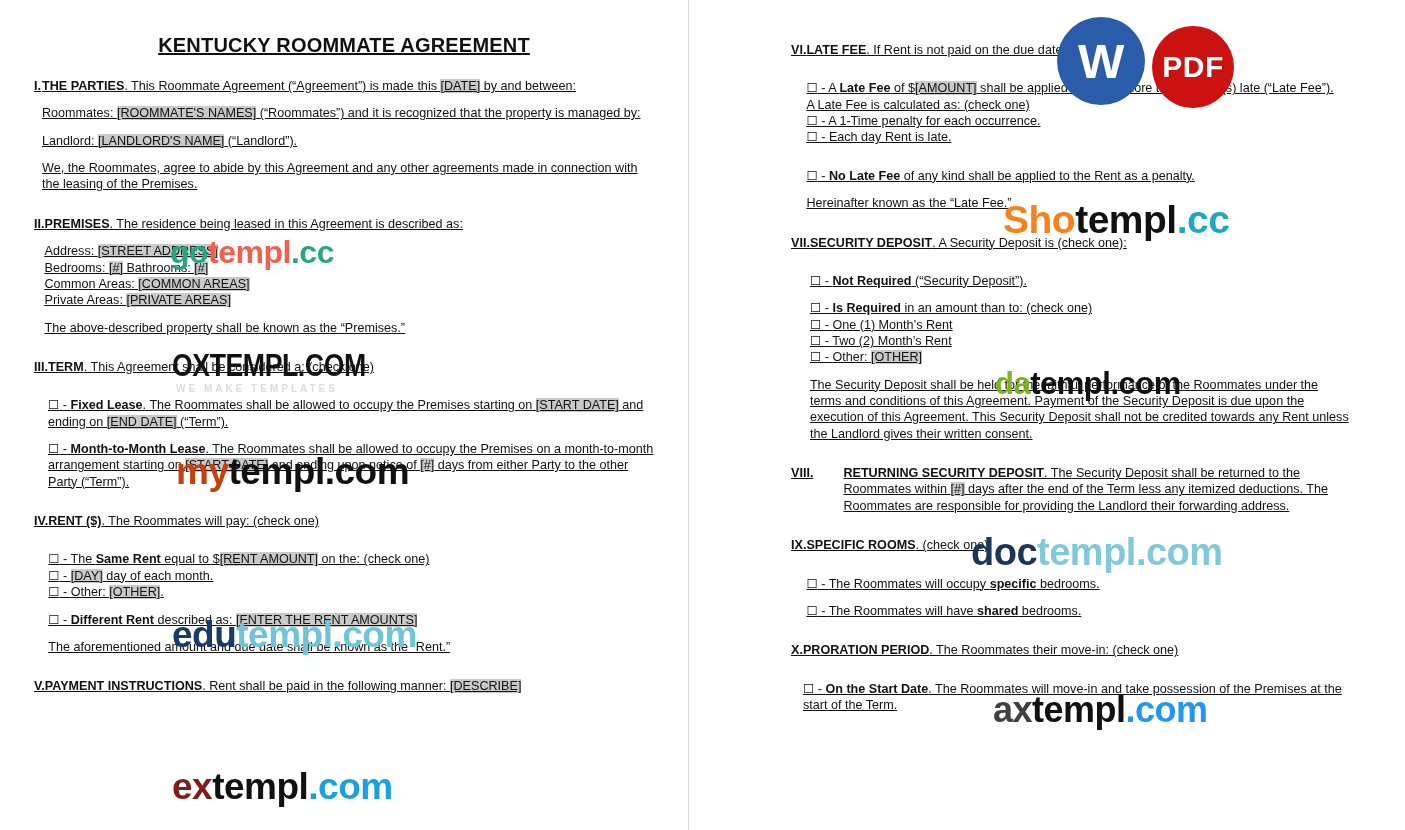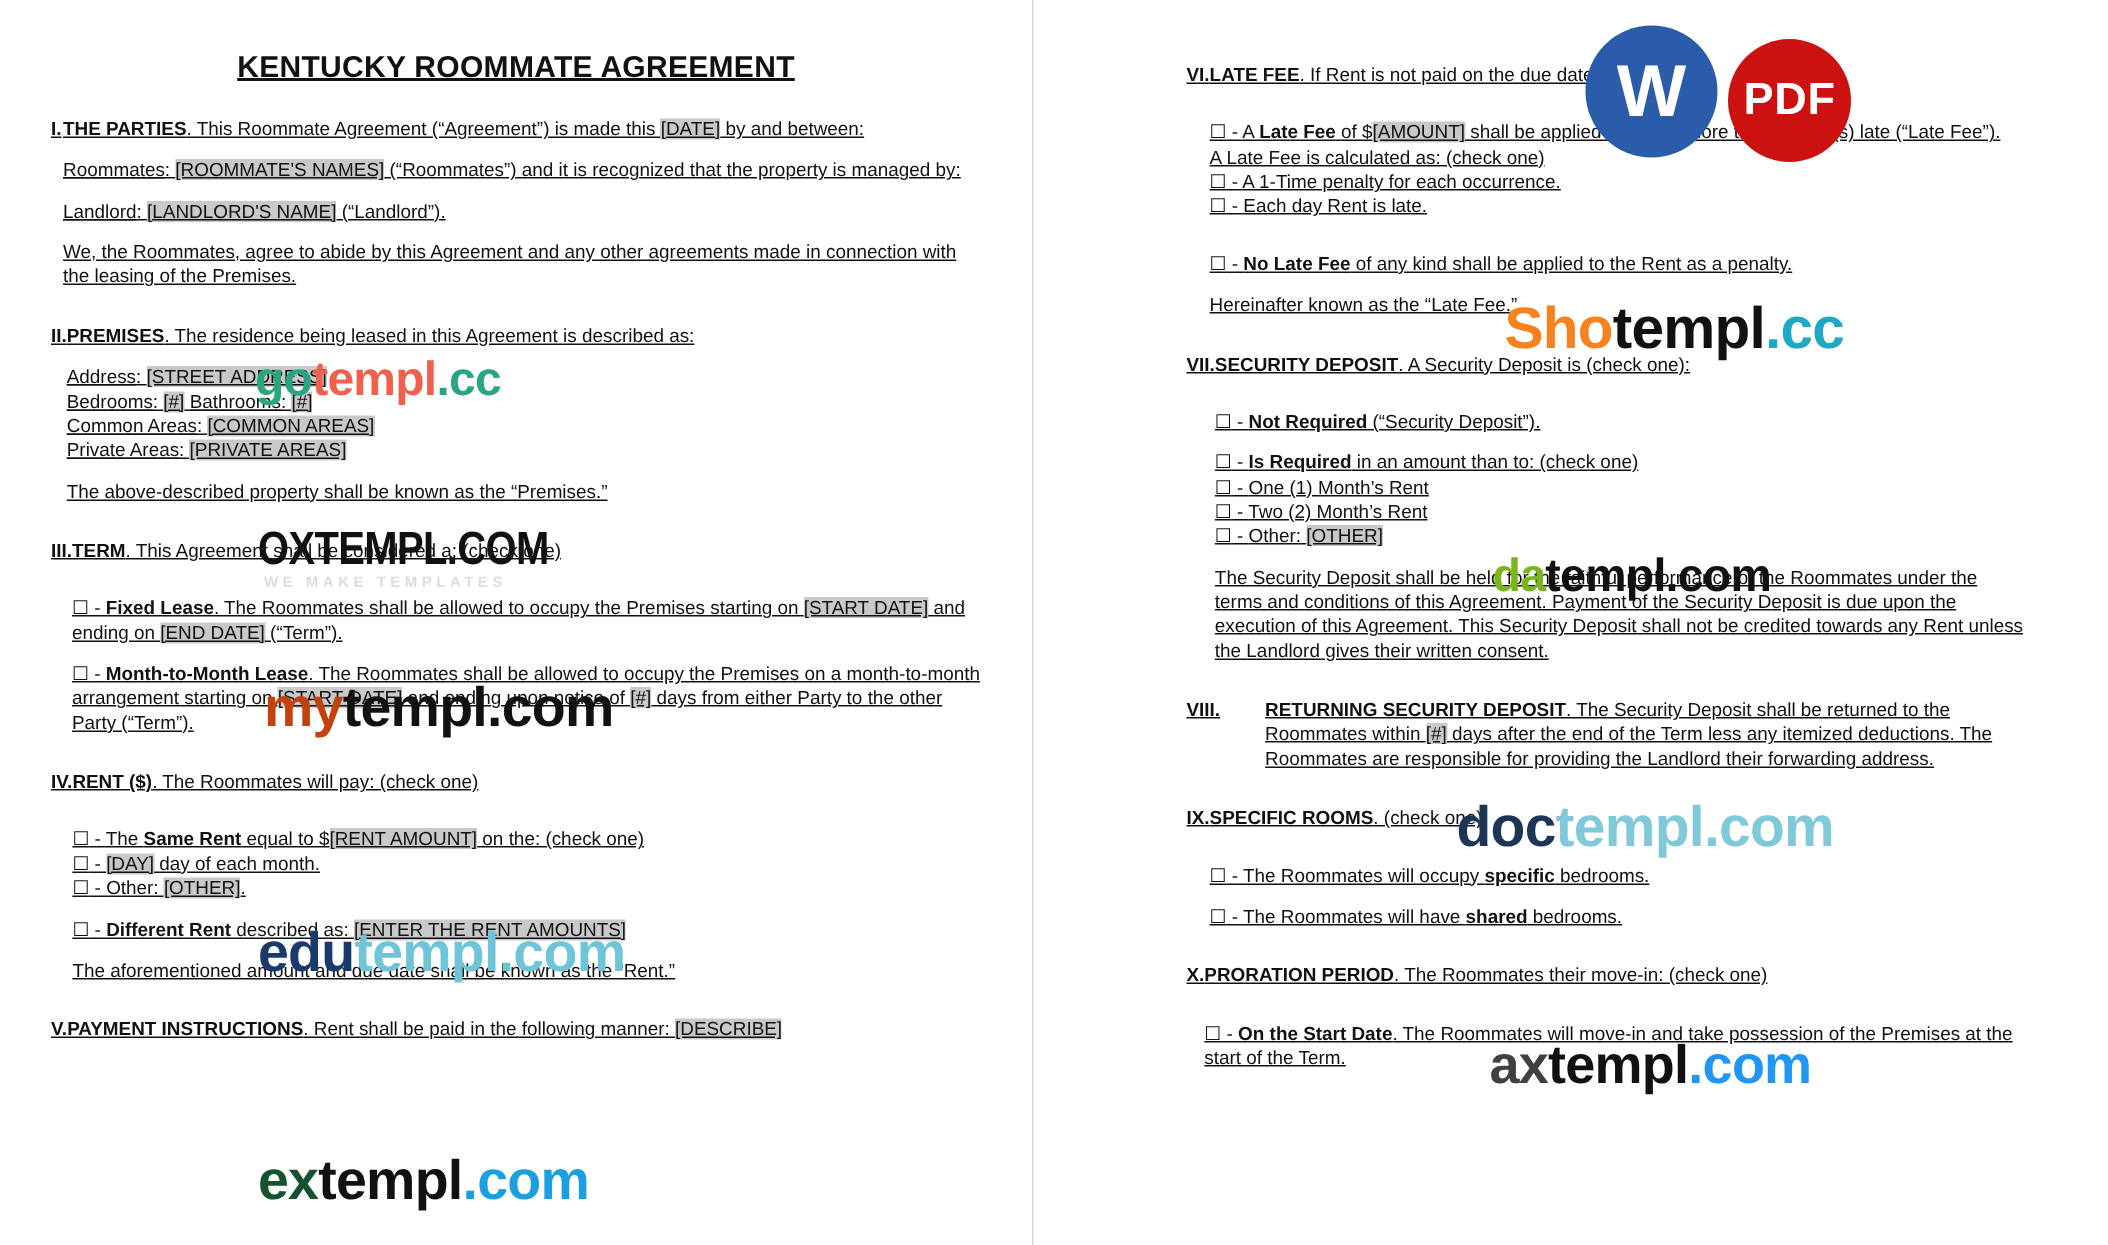--- a/index.html
+++ b/index.html
@@ -225,21 +225,21 @@
 
       <div class="wm" style="left:176px; top:453px; font-size:37px;">
         <span style="color:#c2410c">my</span><span style="color:#111111">templ</span><span style="color:#111111">.com</span>
       </div>
 
       <div class="wm" style="left:172px; top:616px; font-size:37px;">
         <span style="color:#1a3a6b">edu</span><span style="color:#6fc5d8">templ</span><span style="color:#6fc5d8">.com</span>
       </div>
 
       <div class="wm" style="left:172px; top:768px; font-size:37px;">
-        <span style="color:#14532d">ex</span><span style="color:#111111">templ</span><span style="color:#1a9fe0">.com</span>
+        <span style="color:#7f1d1d">ex</span><span style="color:#111111">templ</span><span style="color:#1a9fe0">.com</span>
       </div>
 
     </div>
   </div>
 
   <div class="pane-gap"></div>
 
   <div class="pane pane-right">
     <div class="doc" style="padding-top:42px;">
 

